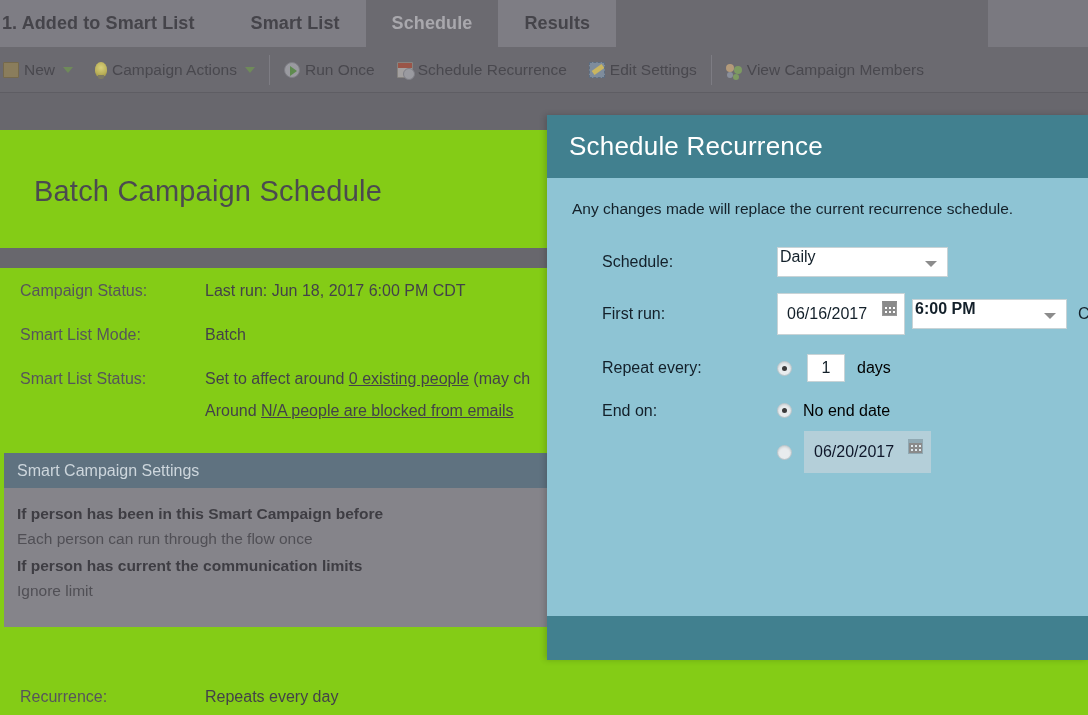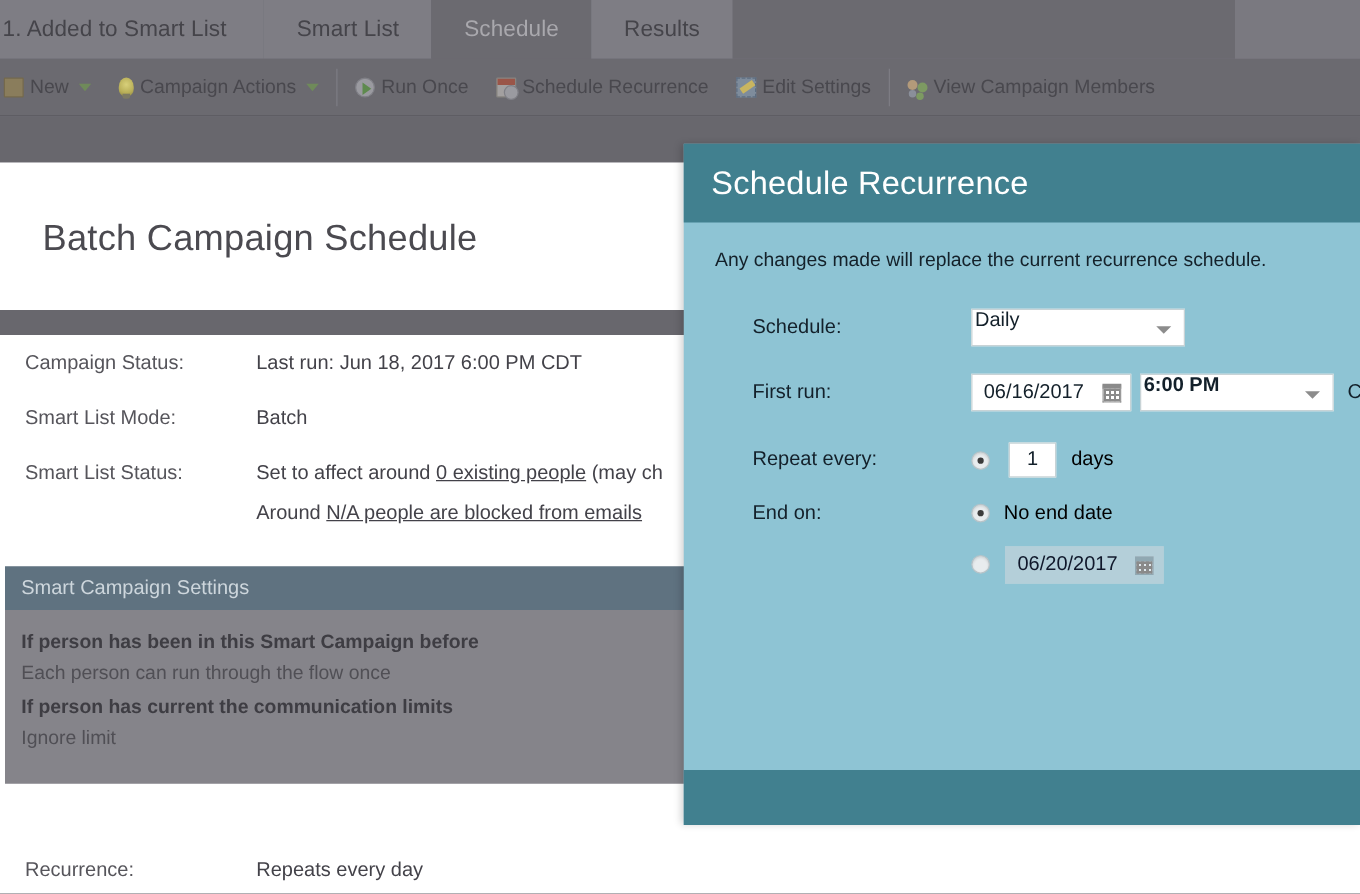--- a/index.html
+++ b/index.html
@@ -28,20 +28,21 @@
   }
 
   
   .tabbar {
     position: absolute;
     left: 0; top: 0;
     width: 988px; height: 47px;
     background: #6b6a70;
     display: flex;
     align-items: stretch;
+    font-weight: bold;
   }
   .tab {
     display: flex;
     align-items: center;
     justify-content: center;
     padding: 0 26px;
     font-size: 18px;
     color: #45444a;
     background: #7e7d84;
     letter-spacing: .1px;
@@ -183,21 +184,21 @@
     left: 0; top: 93px;
     width: 1088px; height: 37px;
     background: #68676d;
   }
 
   
   .pagebody {
     position: absolute;
     left: 0; top: 130px;
     width: 1088px; height: 585px;
-    background: #ffffff;
+    background: #84cc16;
   }
   .page-title {
     position: absolute;
     left: 34px; top: 45px;
     font-size: 29px;
     color: #4b4a50;
     font-weight: 400;
     letter-spacing: .2px;
   }
   .title-rule {
@@ -354,21 +355,21 @@
     width: 0; height: 0;
     border-left: 6px solid transparent;
     border-right: 6px solid transparent;
     border-top: 6px solid #8c8c8c;
   }
 
   .datefield {
     position: relative;
     background: #ffffff;
     border: 1px solid #c8d3d6;
-    height: 30px;
+    height: 42px;
     width: 128px;
     display: flex;
     align-items: center;
     padding: 0 30px 0 9px;
     font-size: 16px;
     color: #13202a;
   }
   .datefield.disabled {
     background: #b4cfd9;
     border-color: #b4cfd9;

